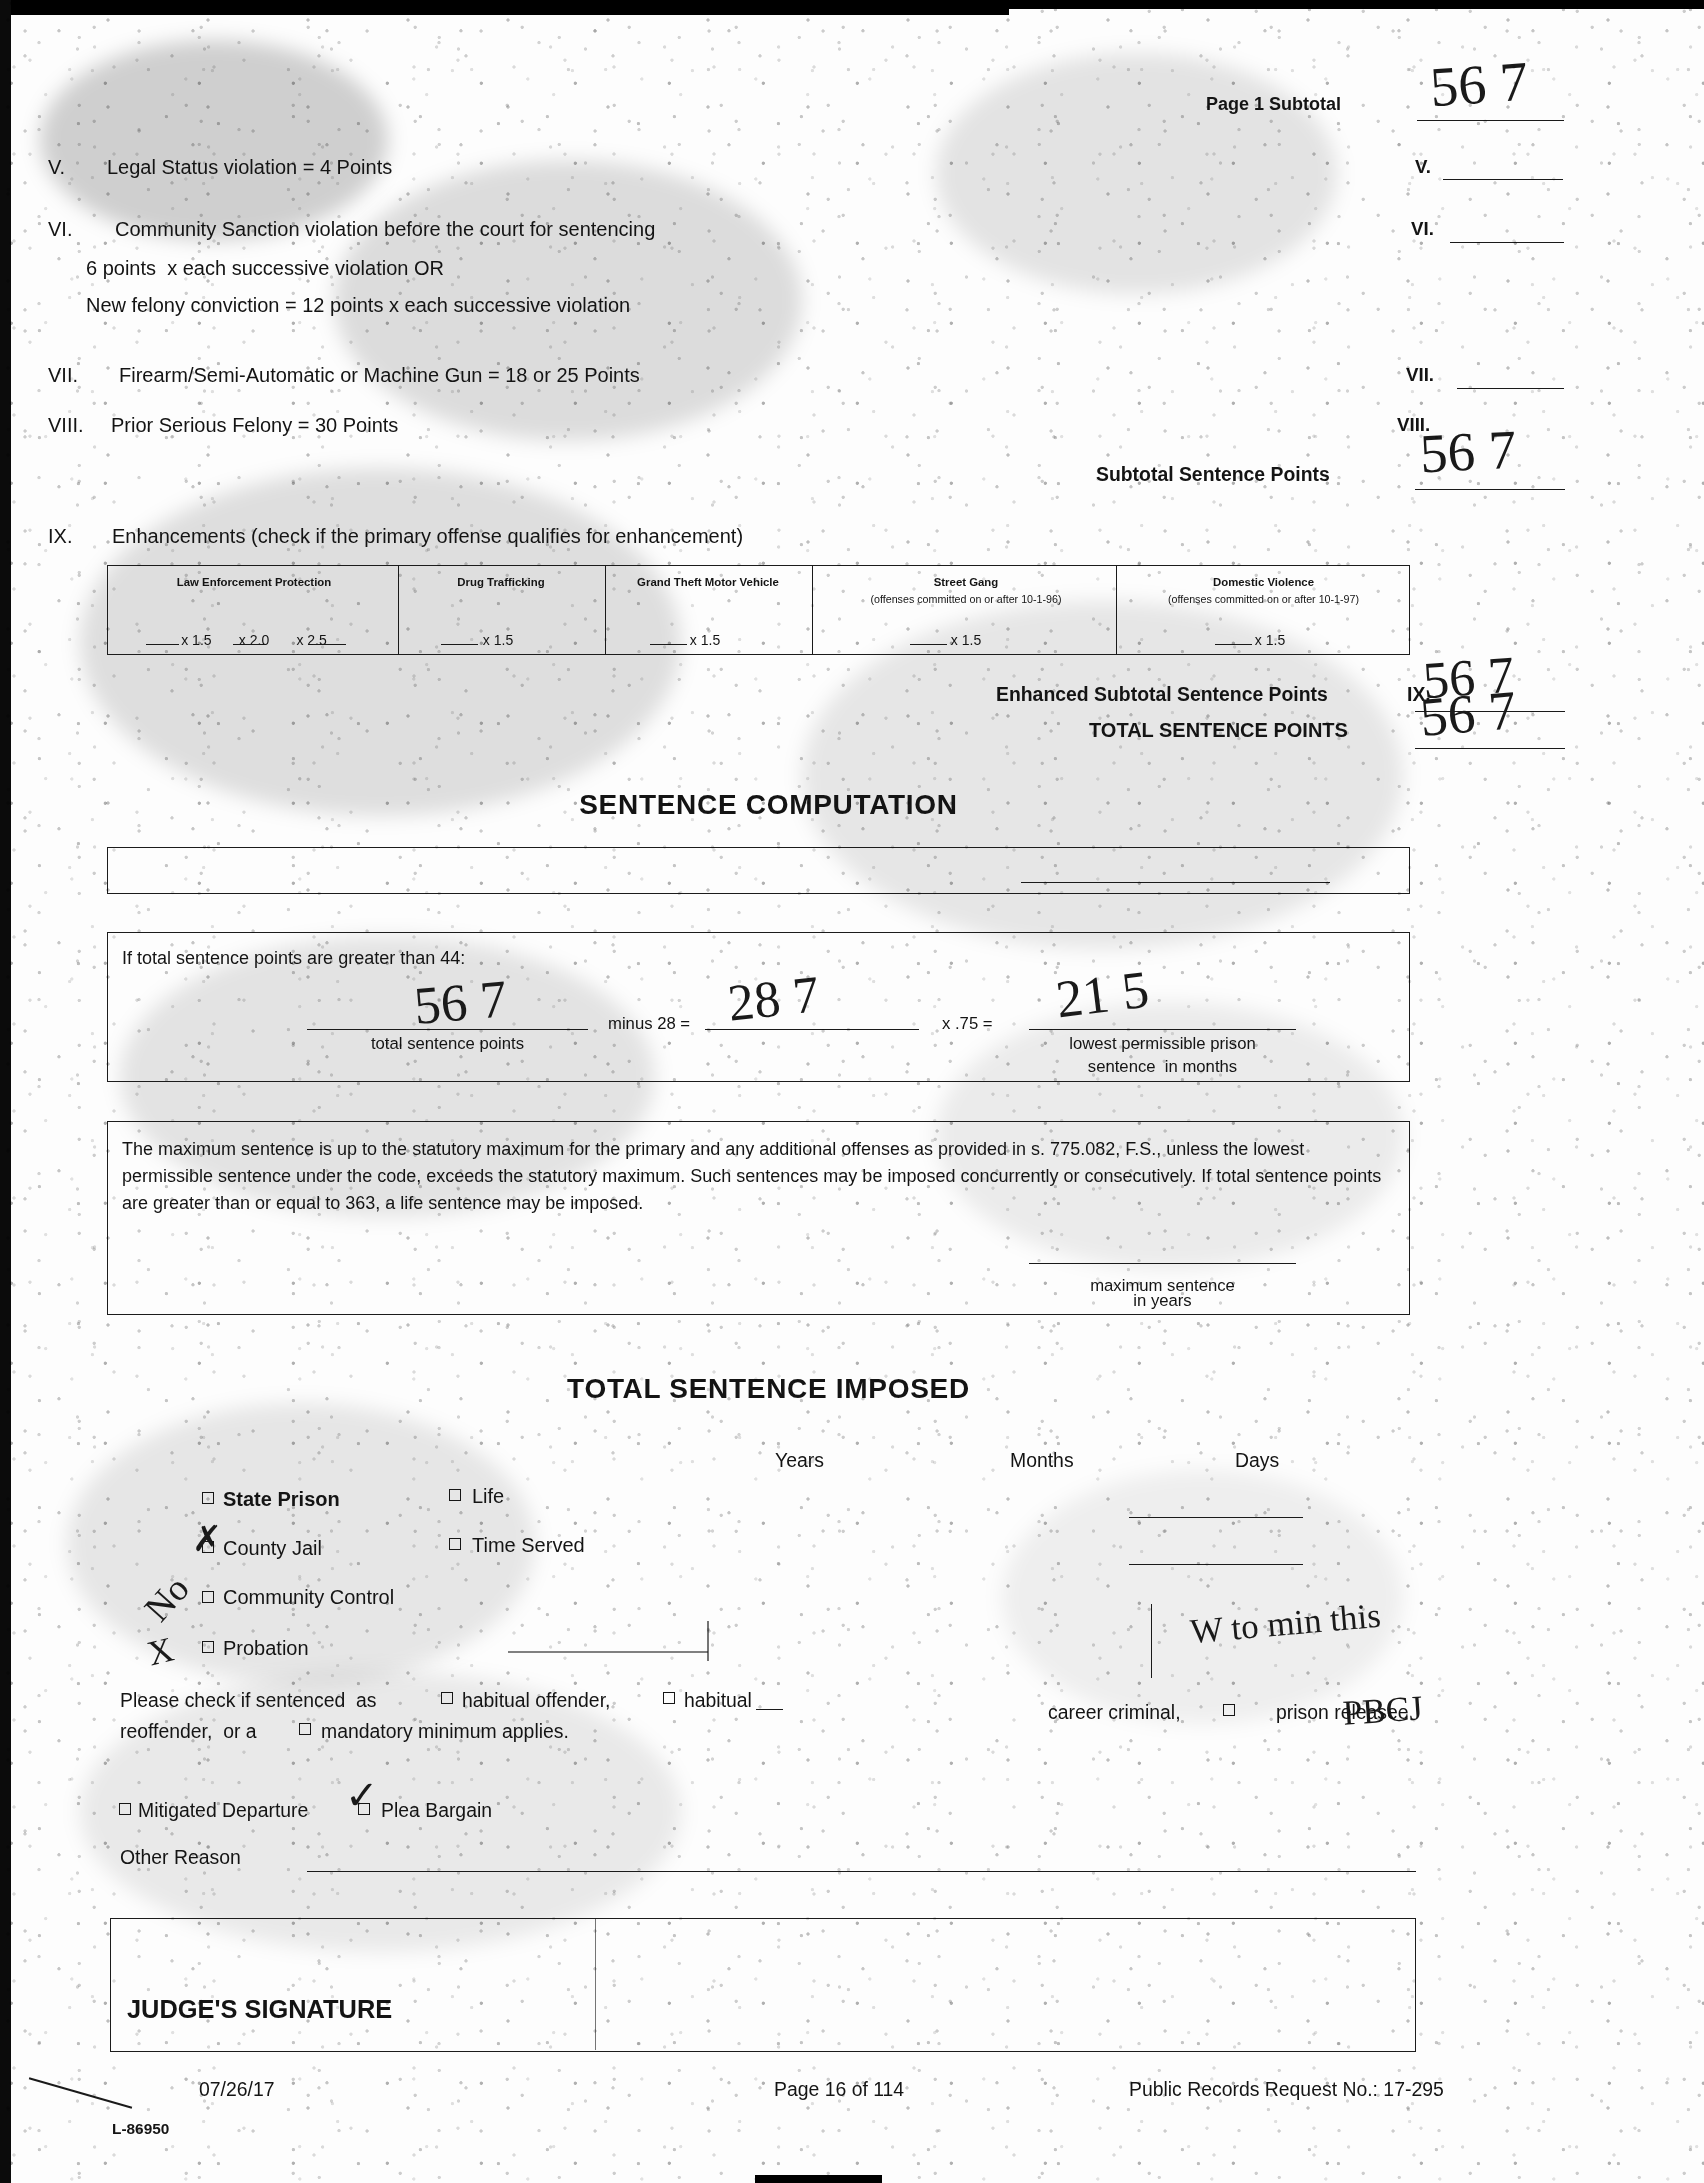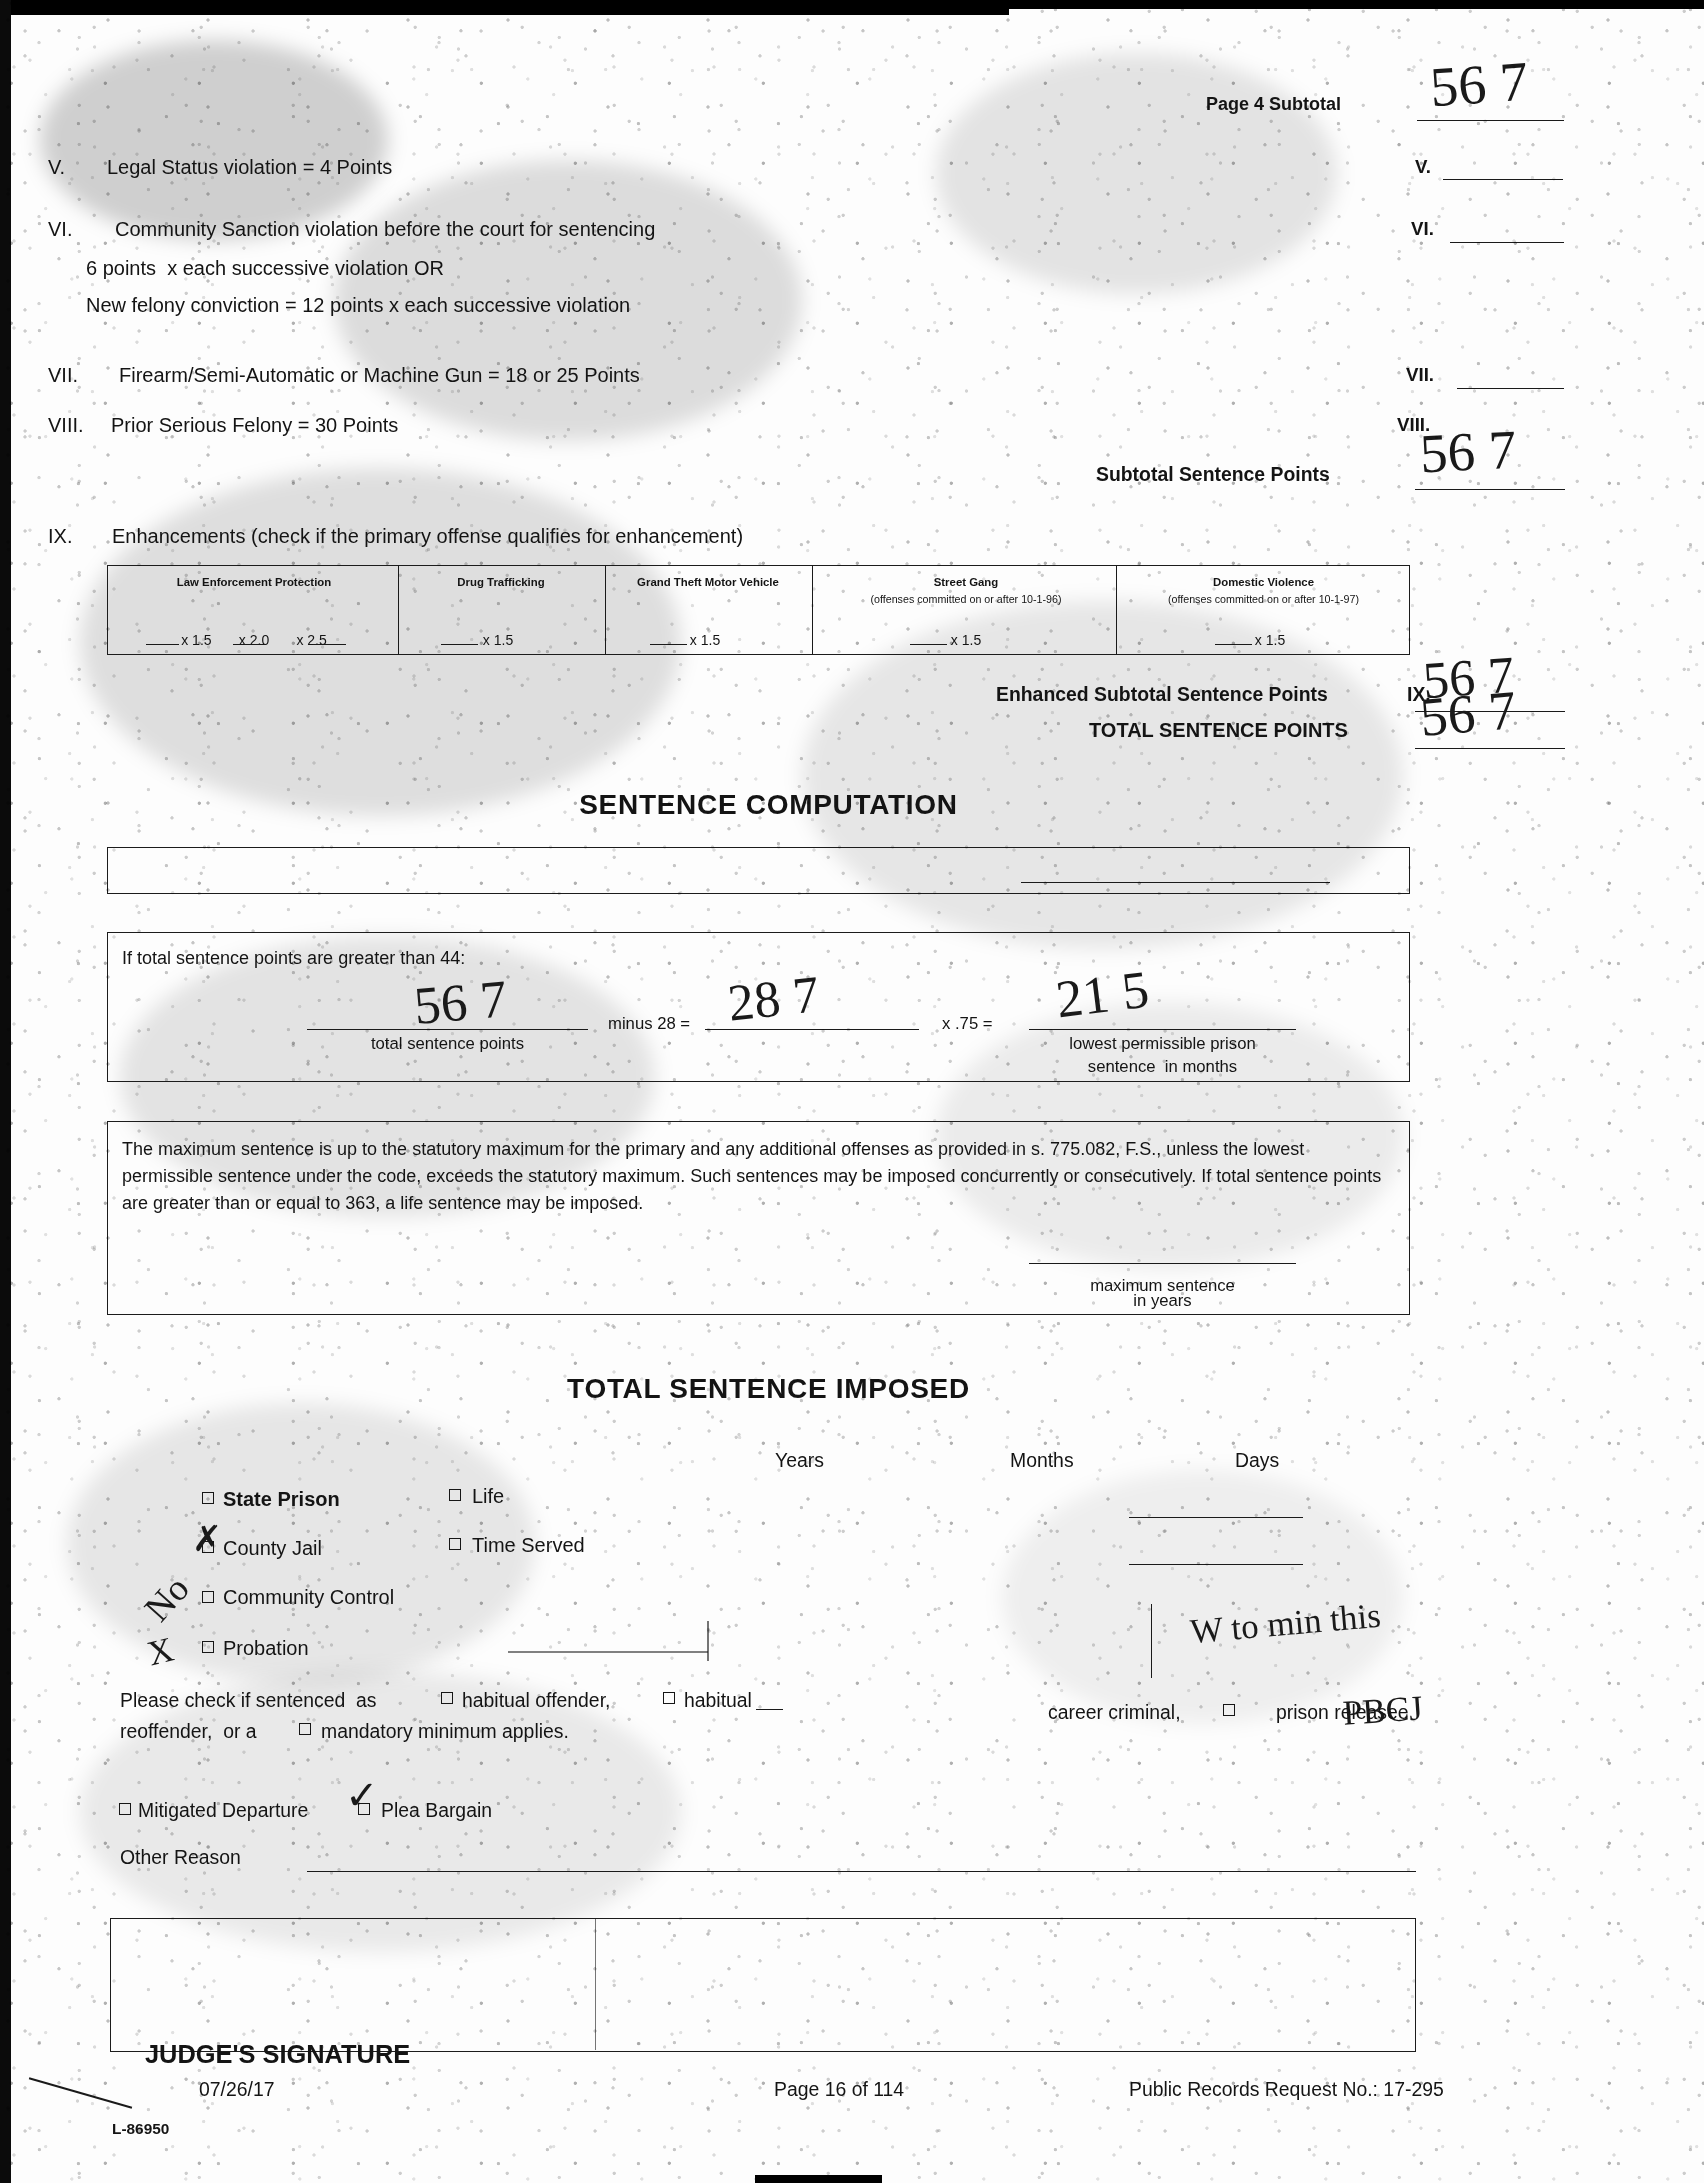--- a/index.html
+++ b/index.html
@@ -131,21 +131,21 @@
   <div class="smudge" style="left:334px;top:160px;width:468px;height:281px;background:rgba(0,0,0,.13);"></div>
   <div class="smudge" style="left:936px;top:53px;width:401px;height:241px;background:rgba(0,0,0,.10);"></div>
   <div class="smudge" style="left:80px;top:468px;width:601px;height:348px;background:rgba(0,0,0,.12);"></div>
   <div class="smudge" style="left:802px;top:601px;width:601px;height:348px;background:rgba(0,0,0,.09);"></div>
   <div class="smudge" style="left:120px;top:936px;width:535px;height:281px;background:rgba(0,0,0,.10);"></div>
   <div class="smudge" style="left:936px;top:1002px;width:468px;height:267px;background:rgba(0,0,0,.07);"></div>
   <div class="smudge" style="left:67px;top:1403px;width:468px;height:281px;background:rgba(0,0,0,.09);"></div>
   <div class="smudge" style="left:1002px;top:1470px;width:401px;height:254px;background:rgba(0,0,0,.06);"></div>
   <div class="smudge" style="left:80px;top:1671px;width:601px;height:281px;background:rgba(0,0,0,.08);"></div>
 
-  <div class="t b" style="left:1206px;top:94px;font-size:18px;">Page 4 Subtotal</div>
+  <div class="t b" style="left:1206px;top:94px;font-size:18px;">Page 1 Subtotal</div>
   <div class="ln" style="left:1417px;top:120px;width:147px;"></div>
   <div class="hand" style="left:1430px;top:52px;font-size:56px;transform:rotate(-4deg);">56 7</div>
 
   <div class="t" style="left:48px;top:156px;font-size:20px;">V.</div>
   <div class="t" style="left:107px;top:156px;font-size:20px;">Legal Status violation = 4 Points</div>
   <div class="t b" style="left:1415px;top:156px;font-size:18.7px;">V.</div>
   <div class="ln" style="left:1443px;top:179px;width:120px;"></div>
 
   <div class="t" style="left:48px;top:218px;font-size:20px;">VI.</div>
   <div class="t" style="left:115px;top:218px;font-size:20px;">Community Sanction violation before the court for sentencing</div>
@@ -295,21 +295,21 @@
   <div class="t" style="left:138px;top:1799px;font-size:19.4px;">Mitigated Departure</div>
   <div class="cb" style="left:358px;top:1803px;"></div>
   <div class="hand" style="left:345px;top:1772px;font-size:40px;">✓</div>
   <div class="t" style="left:381px;top:1799px;font-size:19.4px;">Plea Bargain</div>
 
   <div class="t" style="left:120px;top:1846px;font-size:19.4px;">Other Reason</div>
   <div class="ln" style="left:307px;top:1871px;width:1109px;"></div>
 
   <div class="box" style="left:110px;top:1918px;width:1306px;height:134px;"></div>
   <div class="ln" style="left:595px;top:1919px;width:1.3px;height:131px;opacity:.6;"></div>
-  <div class="t b" style="left:145px;top:1995px;font-size:25.4px;margin-top:45px;">JUDGE'S SIGNATURE</div>
+  <div class="t b" style="left:127px;top:1995px;font-size:25.4px;">JUDGE'S SIGNATURE</div>
 
   <div class="t" style="left:199px;top:2078px;font-size:19.4px;">07/26/17</div>
   <div class="t" style="left:774px;top:2078px;font-size:19.4px;">Page 16 of 114</div>
   <div class="t" style="left:1129px;top:2078px;font-size:19.4px;">Public Records Request No.: 17-295</div>
   <div class="t b" style="left:112px;top:2120px;font-size:15.4px;">L-86950</div>
   <div class="ln" style="left:27px;top:2092px;width:107px;height:2px;transform:rotate(16deg);"></div>
 
   <div class="speckle"></div>
 </div>
 

